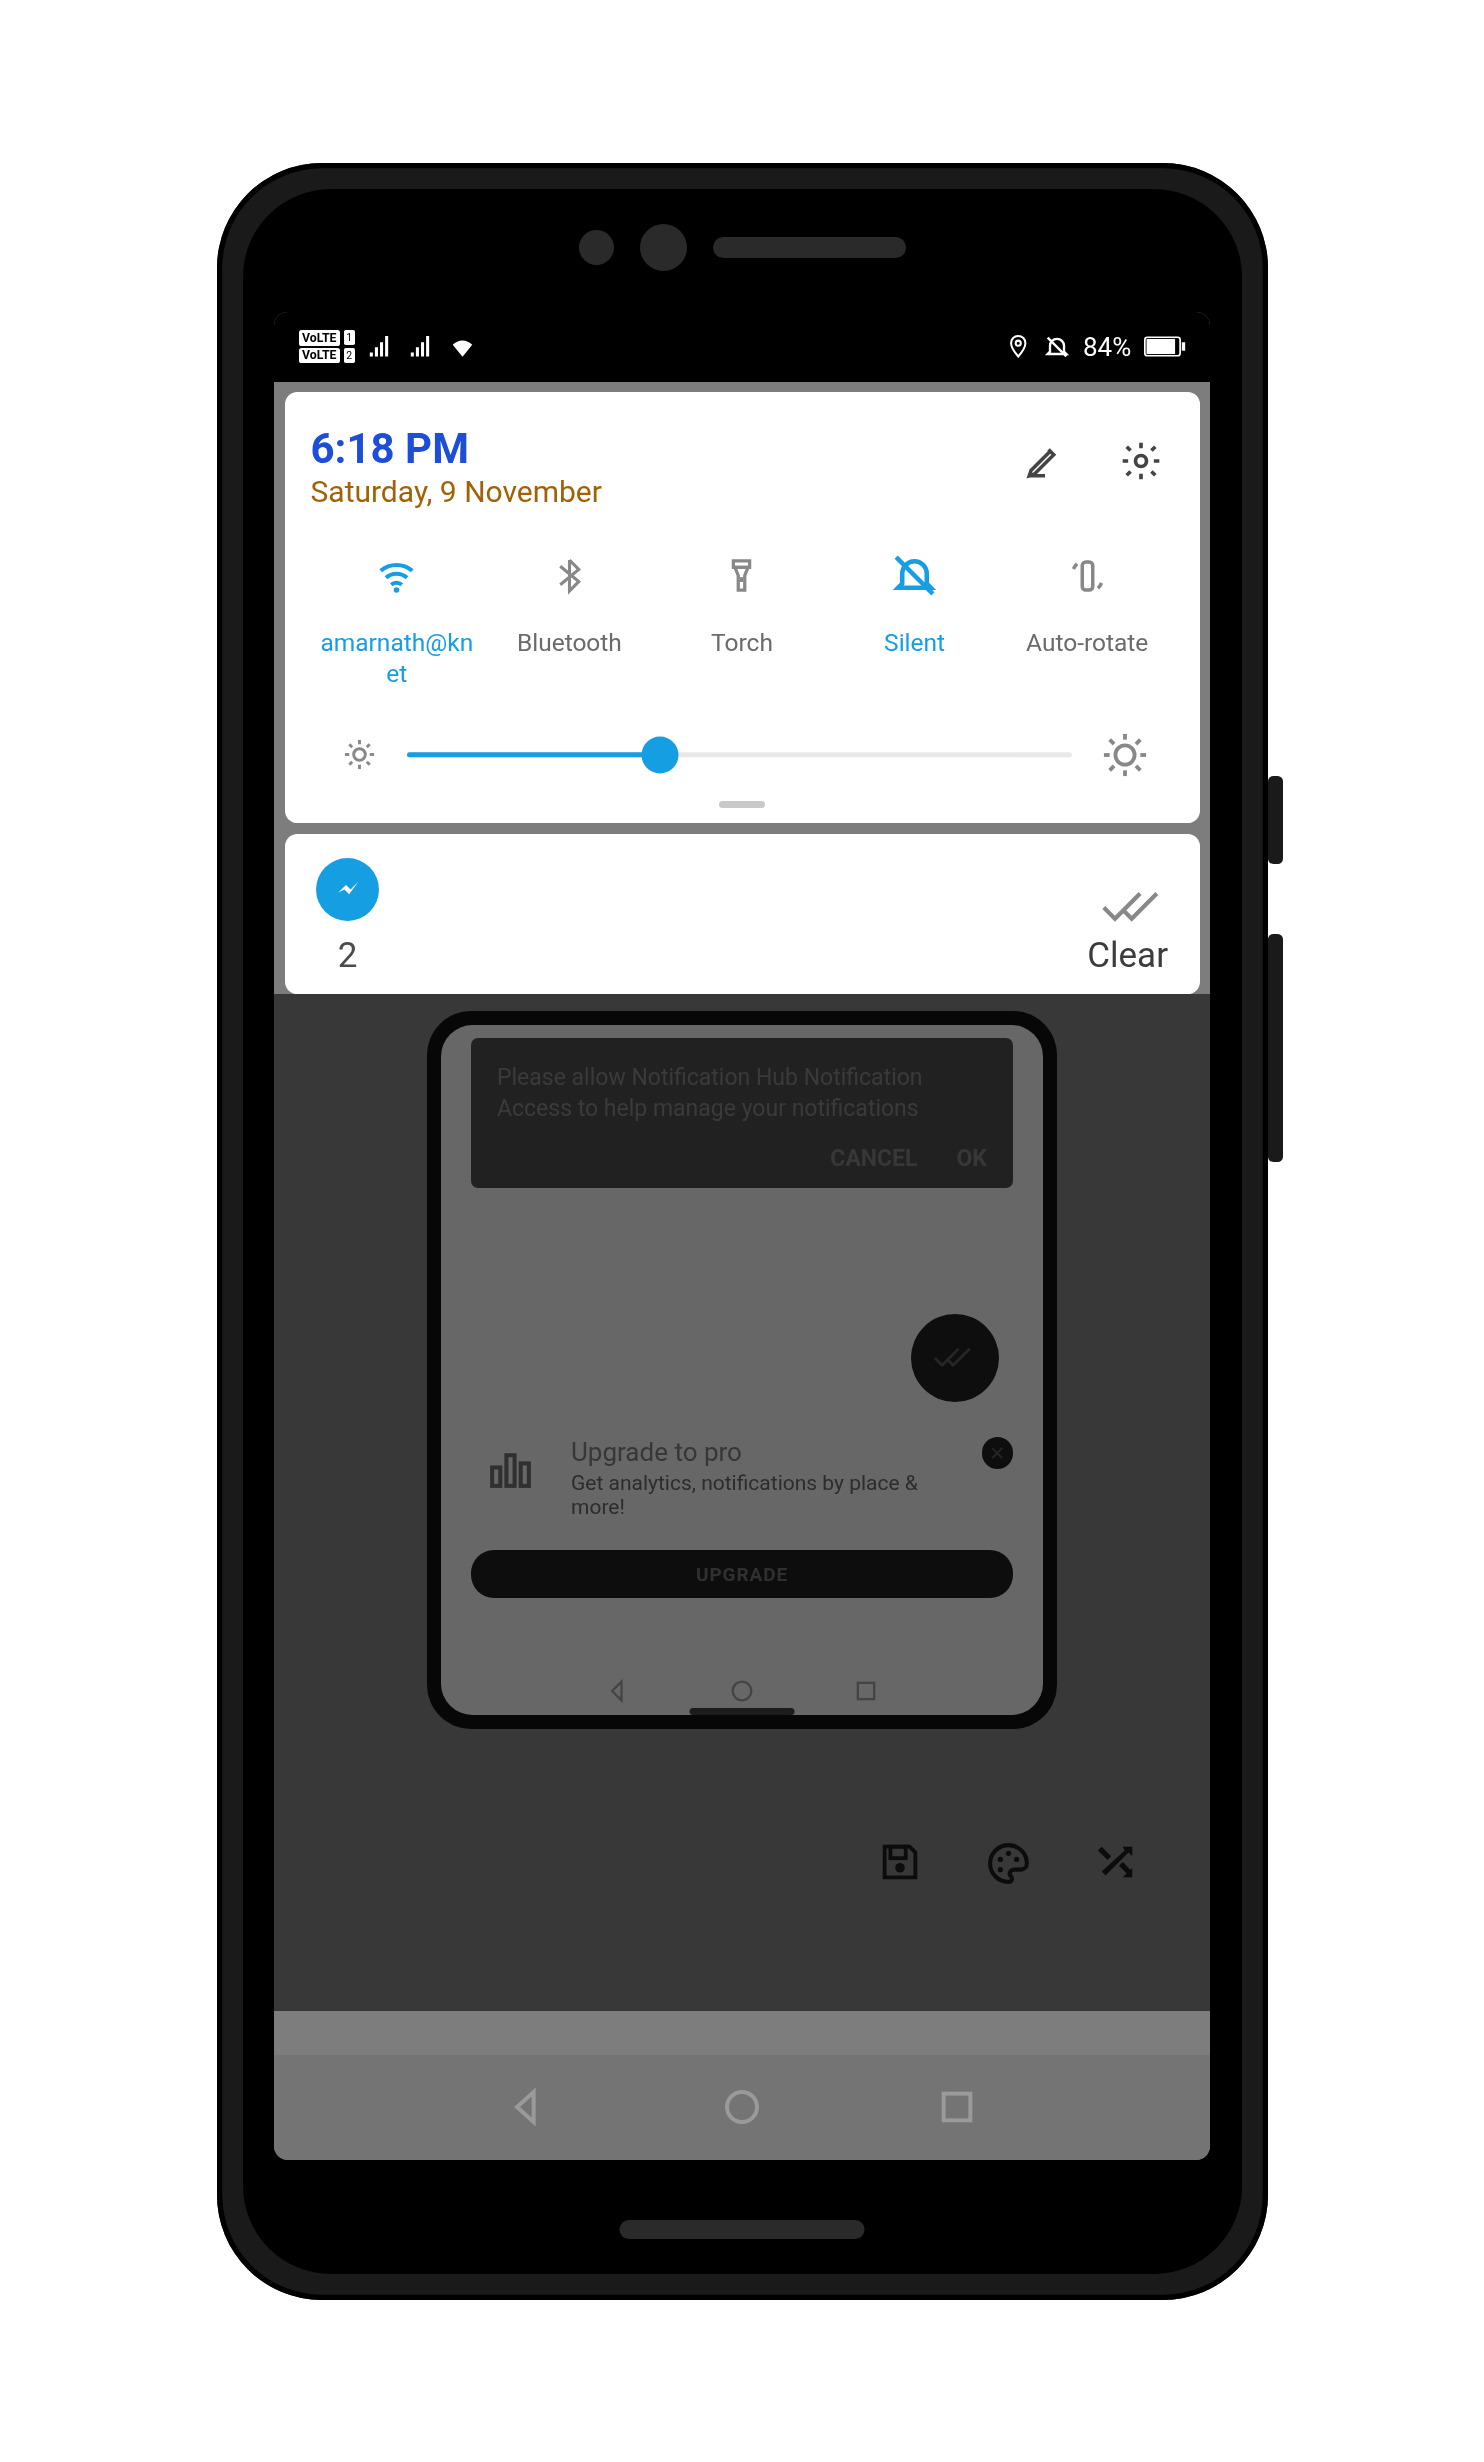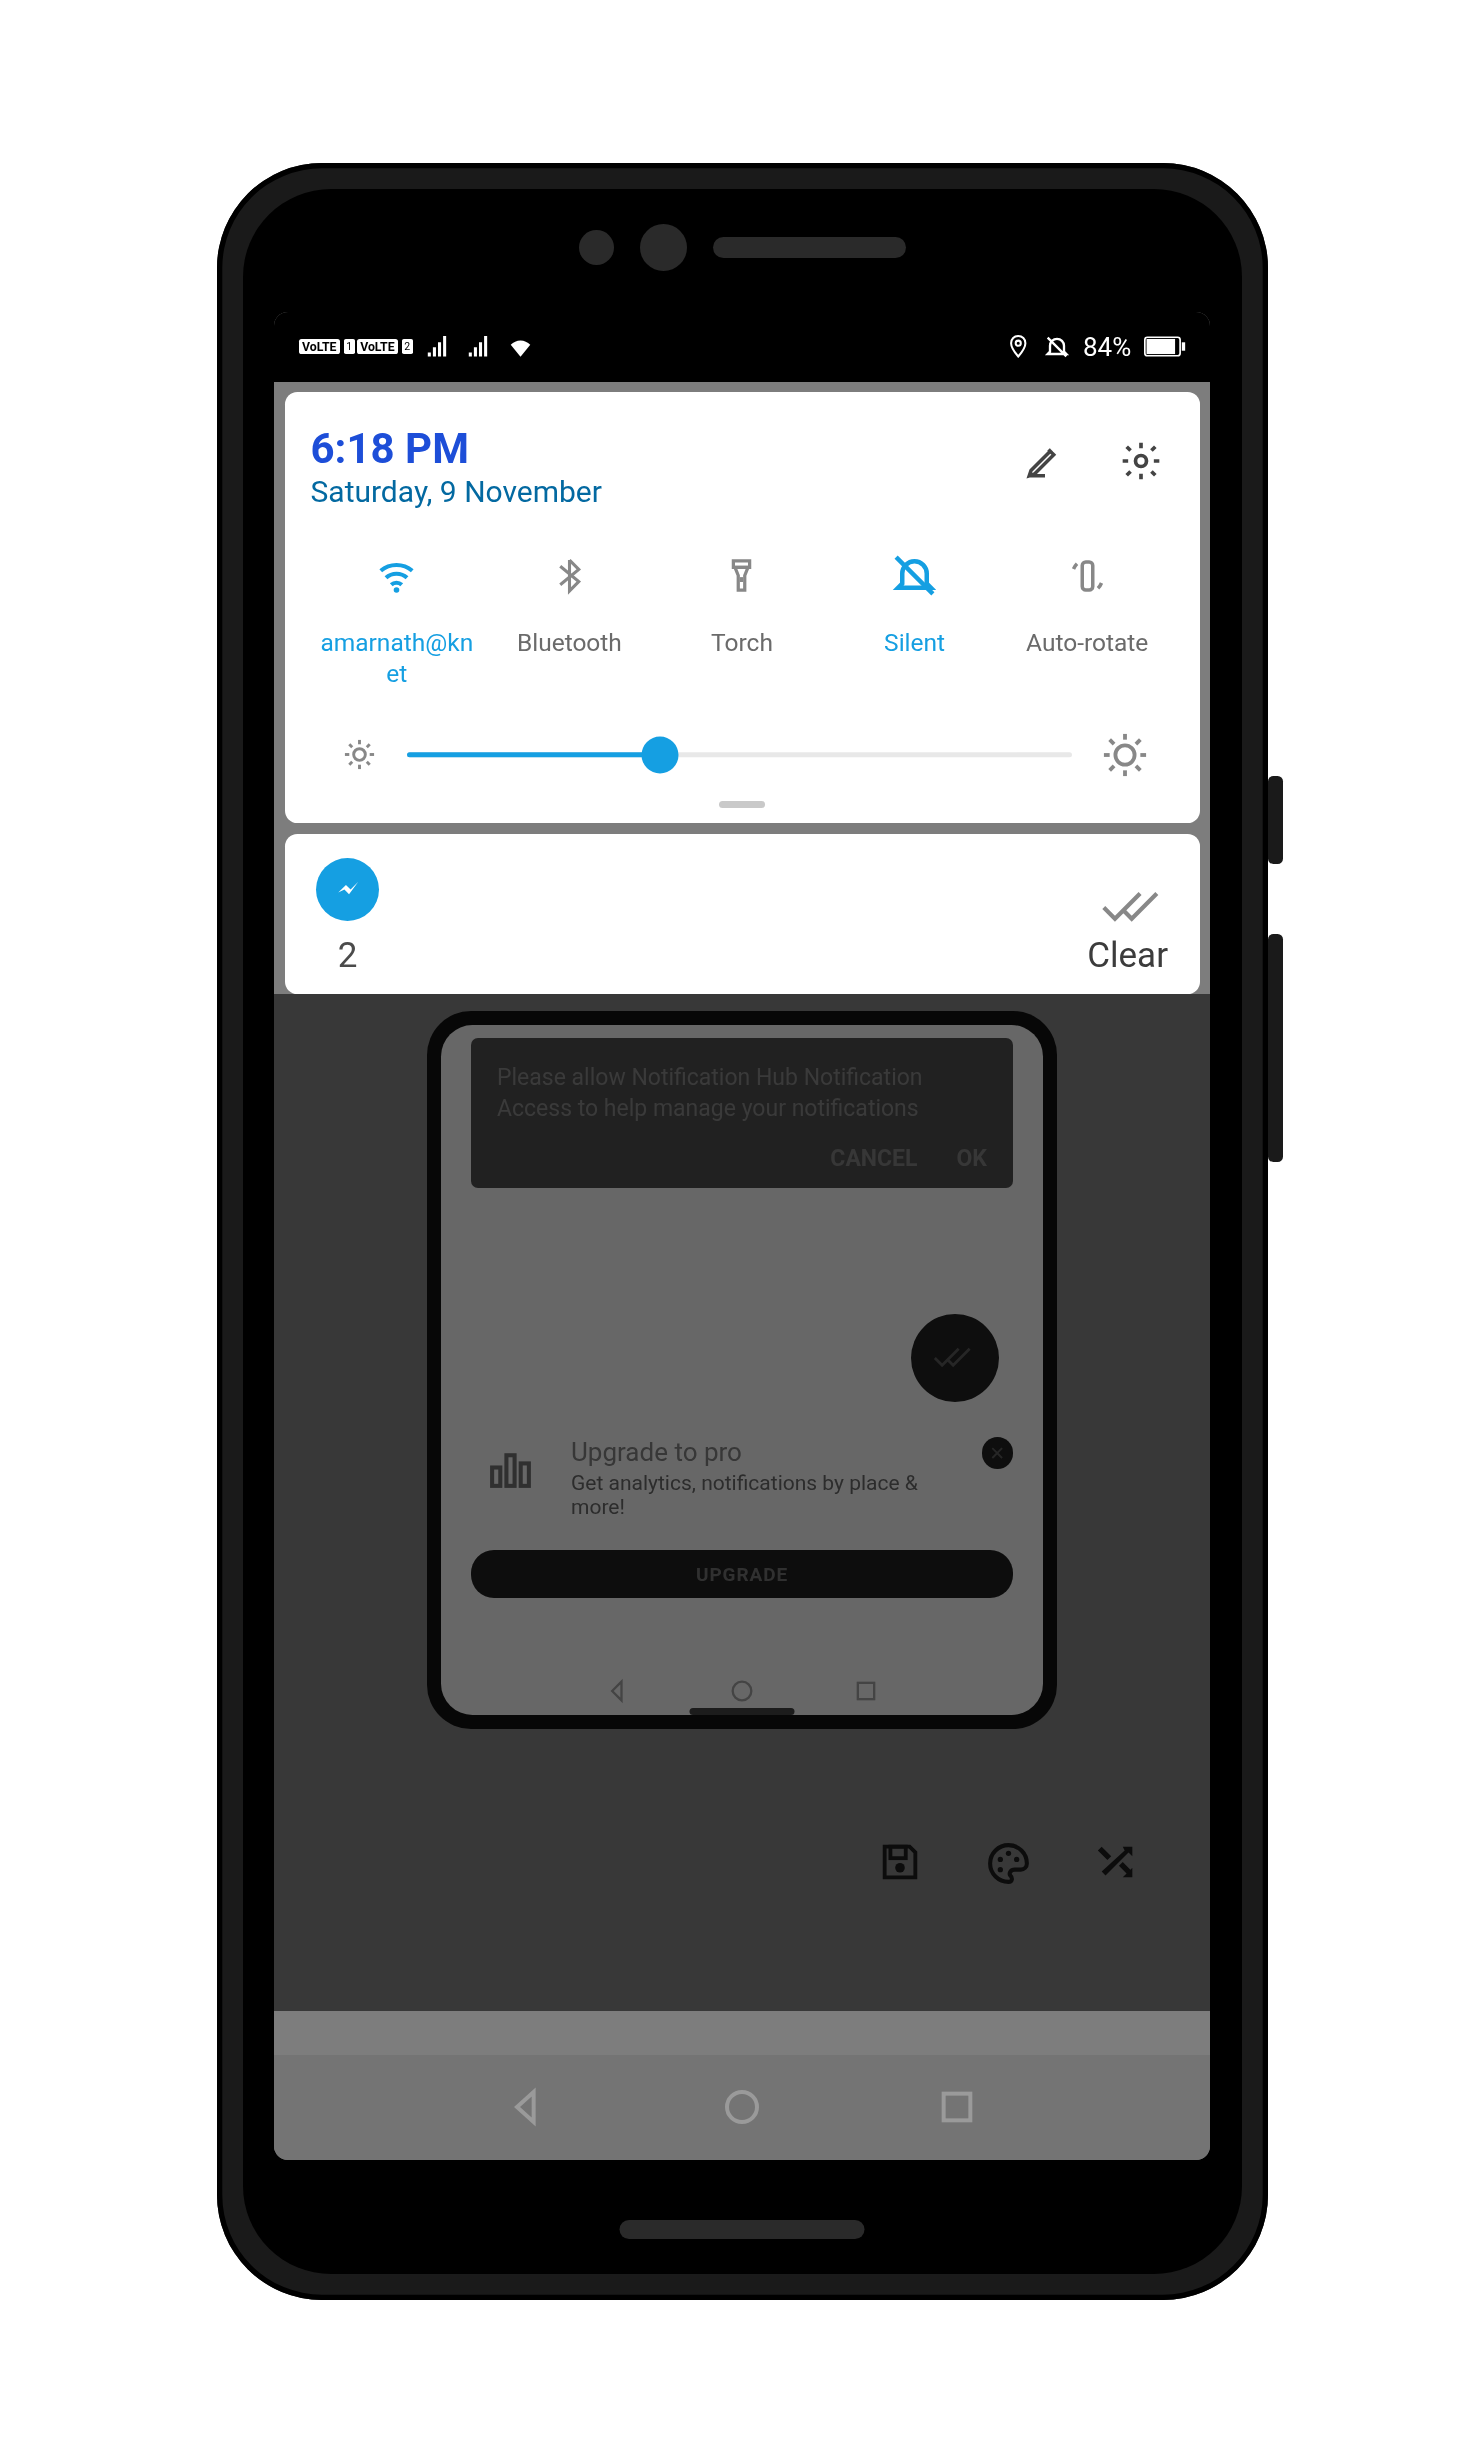--- a/index.html
+++ b/index.html
@@ -84,21 +84,21 @@
     background: #000;
     color: #fff;
     display: flex;
     align-items: center;
     padding: 0 24.5px;
     font-size: 23px;
   }
   .status-left { display: flex; align-items: center; gap: 10.5px; }
   .status-right { margin-left: auto; display: flex; align-items: center; gap: 12.3px; font-size: 26px; font-weight: 400;}
   .volte-chip {
-    display: flex; flex-direction: row; gap: 2px;
+    display: flex; flex-direction: column; gap: 2px;
   }
   .volte-row {
     display: flex; align-items: center; gap: 3.5px;
   }
   .volte {
     font-size: 12.3px; font-weight: 700; background: #fff; color: #000; padding: 0.9px 3.5px; border-radius: 2.6px;
   }
   .sub { font-size: 10.5px; background:#fff;color:#000;padding:0.9px 2.6px;border-radius:1.8px;}
 
   
@@ -106,21 +106,21 @@
     margin: 10.5px;
     background: #fff;
     border-radius: 12.3px;
     padding: 31.5px 26px 15.8px 26px;
     position: relative;
   }
   .qs-header {
     display: flex; align-items: flex-start;
   }
   .qs-time { font-size: 42px; font-weight: 700; color: #1d4ed8; }
-  .qs-date { font-size: 30px; color: #0369a1; margin-top: 1.8px; }
+  .qs-date { font-size: 30px; color: #a16207; margin-top: 1.8px; }
   .qs-header-icons {
     margin-left: auto; display: flex; gap: 53px; color: #4a4a4a;
     padding-top: 15.8px;
     padding-right: 10.5px;
   }
 
   .tiles {
     display: flex;
     justify-content: space-between;
     margin-top: 40px;

